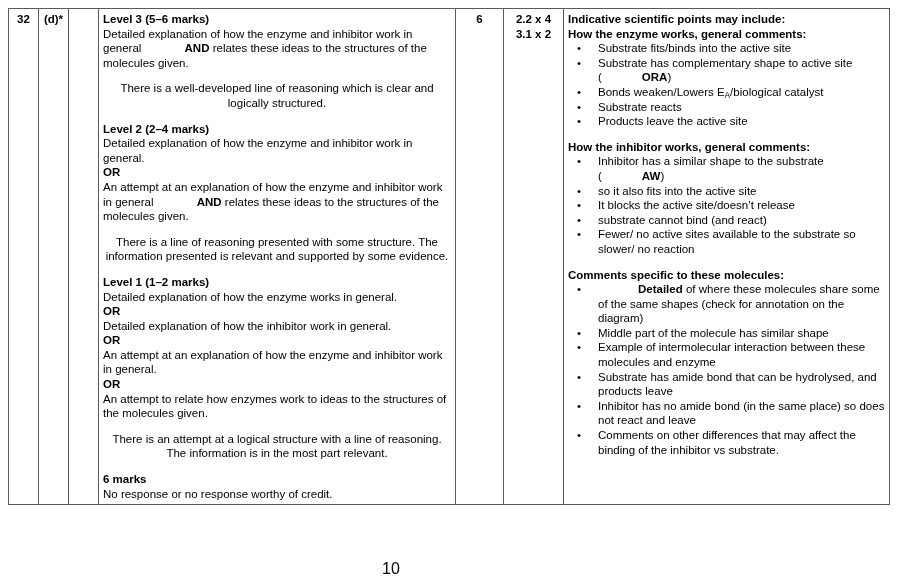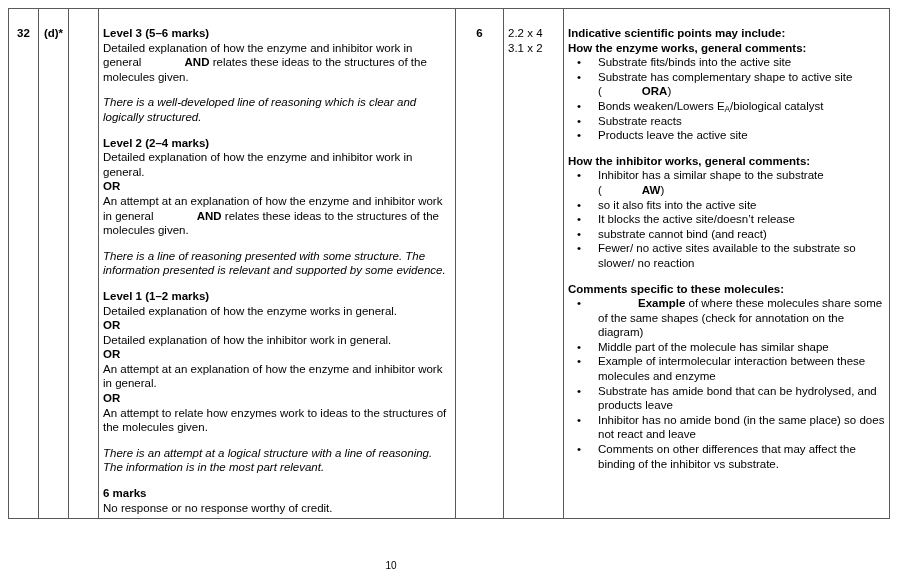--- a/index.html
+++ b/index.html
@@ -29,57 +29,57 @@
     top: 8px;
     width: 881px;
     border-collapse: collapse;
     table-layout: fixed;
     font-size: 11.5px;
   }
 
   table.ms-table td {
     border: 1px solid #595959;
     vertical-align: top;
-    padding: 17px 4px 3px 4px;
+    padding: 3px 4px 3px 4px;
     line-height: 1.27;
   }
 
   
   col.c-q      { width: 30px; }
   col.c-part   { width: 30px; }
   col.c-blank  { width: 30px; }
   col.c-answer { width: 357px; }
   col.c-marks  { width: 48px; }
   col.c-ao     { width: 60px; }
   col.c-guide  { width: 326px; }
 
   td.q-cell, td.part-cell { text-align: center; font-weight: bold; }
   td.marks-cell { text-align: center; font-weight: bold; }
-  td.ao-cell { font-weight: normal; line-height: 1.35; }
+  td.ao-cell { text-align: center; font-weight: bold; line-height: 1.35; }
   td.answer-cell { padding-left: 6px; padding-right: 8px; border-radius: 25px; }
   td.guide-cell { padding-left: 6px; padding-right: 6px; }
 
   .bold { font-weight: bold; margin-left: 40px; }
 
   p.line {
     margin: 0;
   }
   p.head {
     margin: 0;
     font-weight: bold;
   }
   p.gap {
     margin: 0;
     height: 11px;
     line-height: 11px;
     font-size: 1px;
   }
   p.ital-block {
     margin: 0;
-    font-style: italic;
+    text-align: center;
   }
 
   ul.points {
     margin: 0;
     padding: 0 0 0 0;
     list-style: none;
   }
   ul.points > li {
     position: relative;
     padding-left: 30px;
@@ -91,21 +91,21 @@
     left: 9px;
     top: 0;
   }
 
   .footer-num {
     position: absolute;
     left: 0;
     top: 560px;
     width: 782px;
     text-align: center;
-    font-size: 10px;
+    font-size: 16px;
     font-family: "Liberation Sans", sans-serif;
   }
 
   sub { font-size: 0.72em; vertical-align: baseline; position: relative; top: 0.26em; }
 </style>
 </head>
 <body>
 
 <div class="page">
 
@@ -188,21 +188,21 @@
           <li><span class="bullet">•</span><span>so it also fits into the active site</span></li>
           <li><span class="bullet">•</span><span>It blocks the active site/doesn’t release</span></li>
           <li><span class="bullet">•</span><span>substrate cannot bind (and react)</span></li>
           <li><span class="bullet">•</span><span>Fewer/ no active sites available to the substrate so slower/ no reaction</span></li>
         </ul>
 
         <p class="gap"></p>
 
         <p class="head">Comments specific to these molecules:</p>
         <ul class="points">
-          <li><span class="bullet">•</span><span class="bold">Example</span><span> of where these molecules share some of the same shapes (check for annotation on the diagram)</span></li>
+          <li><span class="bullet">•</span><span class="bold">Detailed</span><span> of where these molecules share some of the same shapes (check for annotation on the diagram)</span></li>
           <li><span class="bullet">•</span><span>Middle part of the molecule has similar shape</span></li>
           <li><span class="bullet">•</span><span>Example of intermolecular interaction between these molecules and enzyme</span></li>
           <li><span class="bullet">•</span><span>Substrate has amide bond that can be hydrolysed, and products leave</span></li>
           <li><span class="bullet">•</span><span>Inhibitor has no amide bond (in the same place) so does not react and leave</span></li>
           <li><span class="bullet">•</span><span>Comments on other differences that may affect the binding of the inhibitor vs substrate.</span></li>
         </ul>
 
       </td>
     </tr>
     </tbody>

